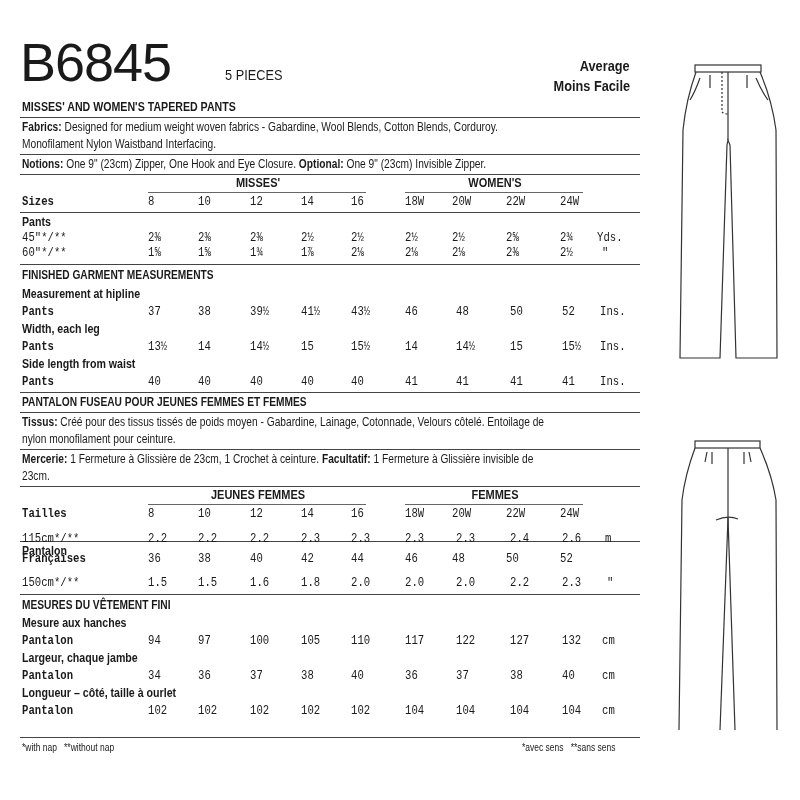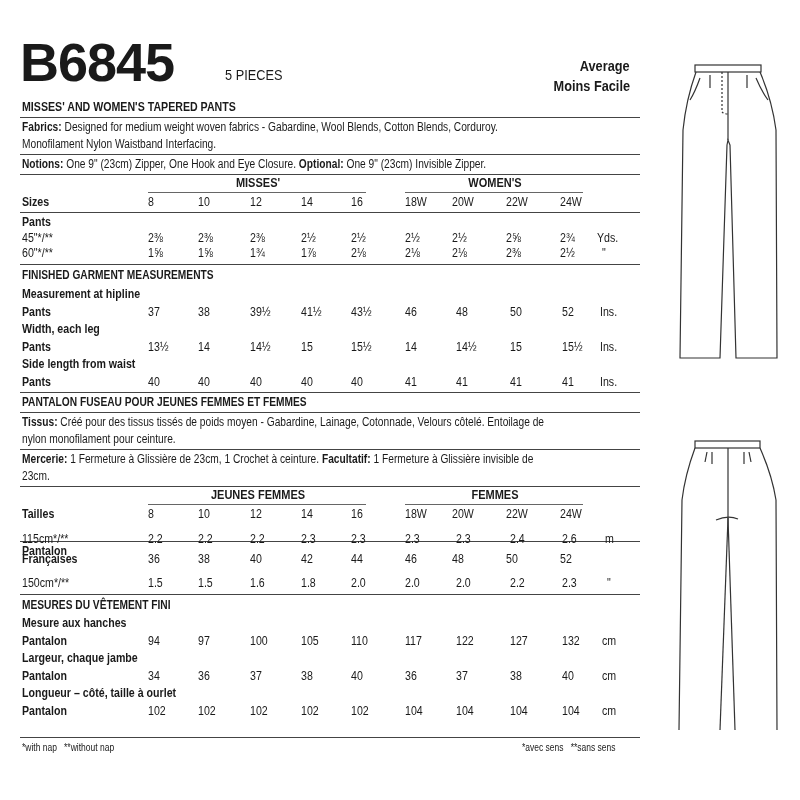--- a/index.html
+++ b/index.html
@@ -1,26 +1,26 @@
 <!DOCTYPE html>
 <html><head>
 <meta charset="utf-8">
 <style>
   html,body{margin:0;padding:0;background:#fff;}
   body{width:800px;height:800px;position:relative;overflow:hidden;color:#1a1a1a;
     font-family:"Liberation Sans",sans-serif;}
   .abs{position:absolute;}
-  .code{left:20px;top:32px;font-size:54px;font-weight:bold;letter-spacing:-1px;line-height:60px;}
+  .code{left:20px;top:32px;font-size:54px;font-weight:normal;letter-spacing:-1px;line-height:60px;}
   .pieces{left:225px;top:66px;font-size:15px;transform:scaleX(0.85);transform-origin:left;}
   .level{right:170px;text-align:right;font-size:15px;font-weight:bold;transform:scaleX(0.85);transform-origin:right;}
   .c{font-size:12px;transform:scaleX(0.85);transform-origin:left;white-space:nowrap;}
   .b{font-weight:bold;}
   .hr{position:absolute;left:20px;width:620px;height:0;border-top:1.6px solid #444;}
   .hrThin{position:absolute;height:0;border-top:1px solid #666;}
-  .row{position:absolute;left:0;width:650px;height:14px;}
+  .row{position:absolute;left:0;width:650px;height:14px;font-family:Liberation Mono, monospace;}
   .cell{position:absolute;font-size:12.5px;transform:scaleX(0.85);transform-origin:left;white-space:nowrap;}
   .lbl{left:22px;}
   .grp{position:absolute;font-size:12.5px;font-weight:bold;text-align:center;transform:scaleX(0.88);}
   svg.pants{position:absolute;}
 </style>
 </head>
 <body>
 
 <div>
 

